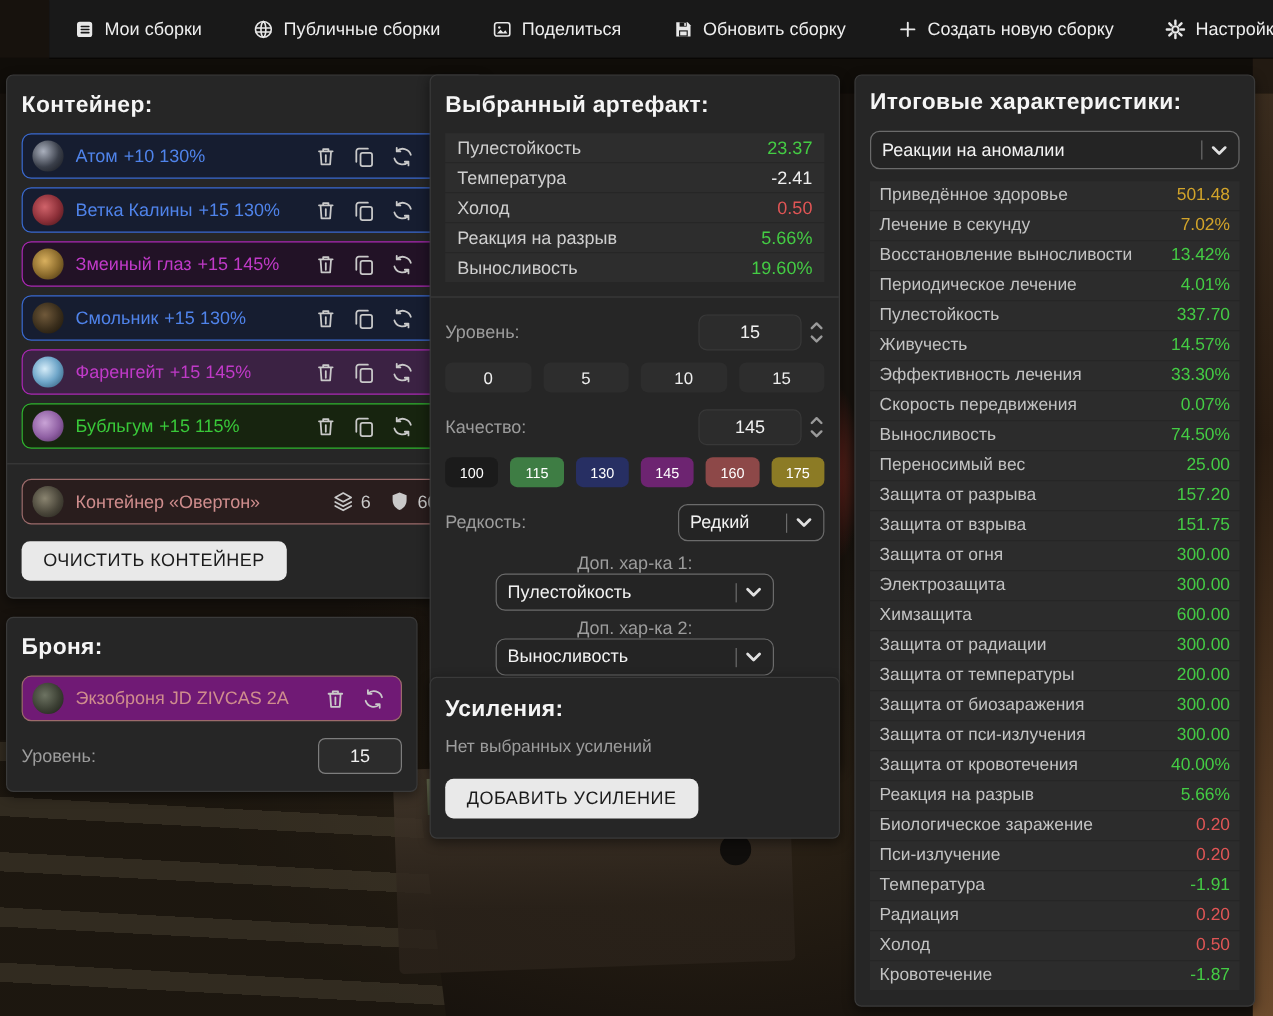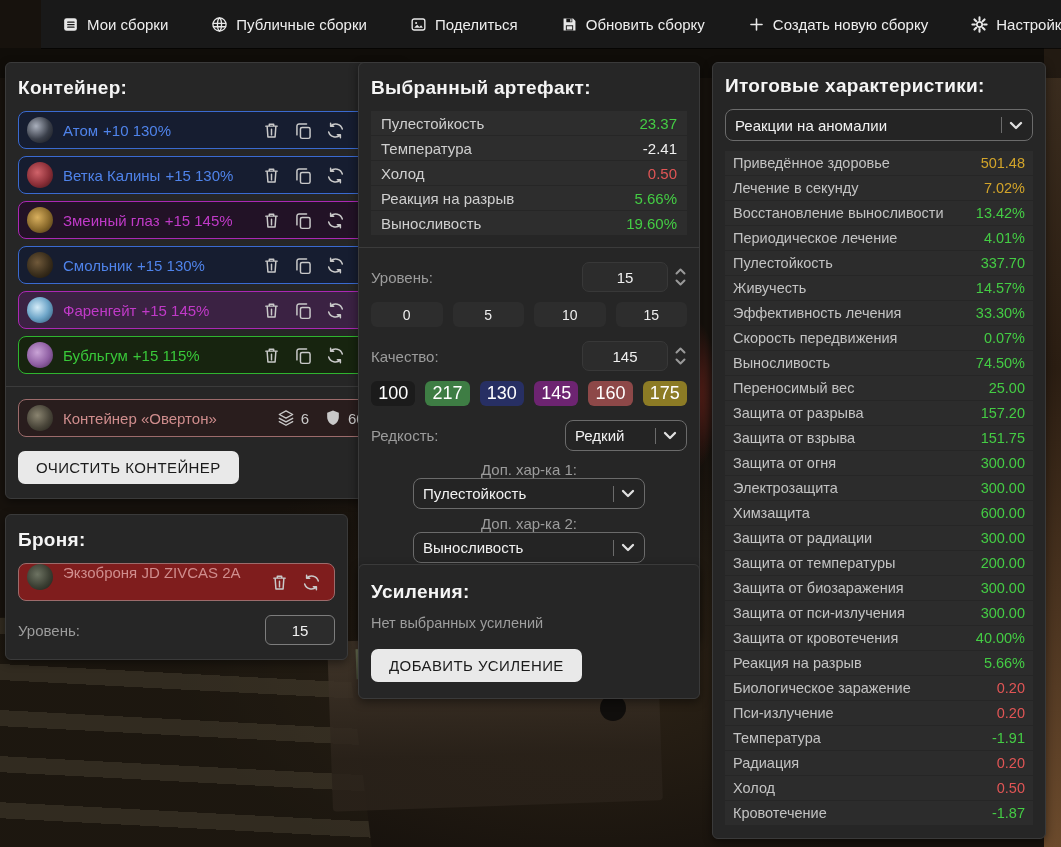--- a/index.html
+++ b/index.html
@@ -92,22 +92,22 @@
   .overton-name { color: #cf8d8d; font-size: 15px; margin-right: auto; white-space: nowrap; }
   .meta { display: flex; align-items: center; gap: 5px; color: #c9c9c9; font-size: 15px; }
   .meta + .meta { margin-left: 14px; }
   .meta-ico { width: 20px; height: 20px; color: #c9c9c9; }
 
   .white-btn { background: #e9e9e9; color: #1b1b1b; border: none; border-radius: 7px;
     height: 33px; padding: 0 18px; font-size: 15px; letter-spacing: .4px;
     font-family: inherit; cursor: pointer; font-weight: 500; }
 
   
-  .armor-row { display: flex; height: 38px; border: 1px solid #9c6b6b;
-    border-radius: 8px; background: #7f1d1d; padding: 0 12px 0 8px; margin: 12px 0 0; cursor: pointer; }
+  .armor-row { display: flex; align-items: center; height: 38px; border: 1px solid #9c6b6b;
+    border-radius: 8px; background: #701a75; padding: 0 12px 0 8px; margin: 12px 0 0; cursor: pointer; }
   .armor-name { color: #cf8d8d; font-size: 15px; margin-right: auto; white-space: nowrap; }
   .level-row { display: flex; align-items: center; justify-content: space-between; margin-top: 14px; }
   .ctrl-label { color: #9c9c9c; font-size: 15px; }
   .num-input { width: 70px; height: 30px; background: #2c2c2c; border: 1px solid #7d7d7d;
     border-radius: 6px; color: #f0f0f0; font-size: 15px; text-align: center; font-family: inherit; }
 
   
   .mstat-row { display: flex; align-items: center; height: 24px; background: #2d2d2d;
     margin-bottom: 1px; padding: 0 10px; font-size: 15px; }
   .mstat-row .stat-label { color: #cfcfcf; flex: 1; }
@@ -115,21 +115,21 @@
   .spin-wrap { display: flex; align-items: center; gap: 5px; }
   .spin-input { width: 86px; height: 30px; background: #2c2c2c; border: 1px solid #383838;
     border-radius: 7px; color: #f0f0f0; font-size: 15px; text-align: center; font-family: inherit; }
   .spin-btns { display: flex; flex-direction: column; gap: 4px; align-items: center; width: 14px; color: #9a9a9a; }
   .spin-btns span { width: 11px; height: 7px; cursor: pointer; }
   .spin-btns svg { width: 11px; height: 7px; display: block; }
   .btn-row { display: flex; gap: 10px; margin: 10px 0; }
   .preset-btn { flex: 1; height: 25px; background: #2d2d2d; border: none; border-radius: 6px;
     color: #eee; font-size: 14px; font-family: inherit; cursor: pointer; }
   .qbtn { flex: 1; height: 25px; border: none; border-radius: 6px; color: #fff;
-    font-size: 18px; font-family: inherit; cursor: pointer; }
+    font-size: 12px; font-family: inherit; cursor: pointer; }
   .q100 { background: #1b1b1b; } .q115 { background: #3e7d44; } .q130 { background: #272f63; }
   .q145 { background: #6d2471; } .q160 { background: #8d4848; } .q175 { background: #8c7b25; }
 
   .dropdown { display: flex; align-items: center; height: 31px; border: 1px solid #6b6b6b;
     border-radius: 8px; background: #242424; padding: 0 9px; color: #f2f2f2;
     font-size: 15px; cursor: pointer; }
   .dd-val { flex: 1; white-space: nowrap; overflow: hidden; }
   .dd-sep { width: 1px; height: 16px; background: #6b6b6b; margin: 0 7px 0 9px; flex: none; }
   .dd-chev { width: 14px; height: 9px; color: #e0e0e0; flex: none; }
   .dd-chev svg { width: 14px; height: 9px; display: block; }
@@ -532,21 +532,21 @@
             </svg>
           </span>
       </span>
     </span>
   </div>
 
   <div class="btn-row">
 
       <button class="qbtn q100">100</button>
 
-      <button class="qbtn q115">217</button>
+      <button class="qbtn q115">115</button>
 
       <button class="qbtn q130">130</button>
 
       <button class="qbtn q145">145</button>
 
       <button class="qbtn q160">160</button>
 
       <button class="qbtn q175">175</button>
     </div>
 

